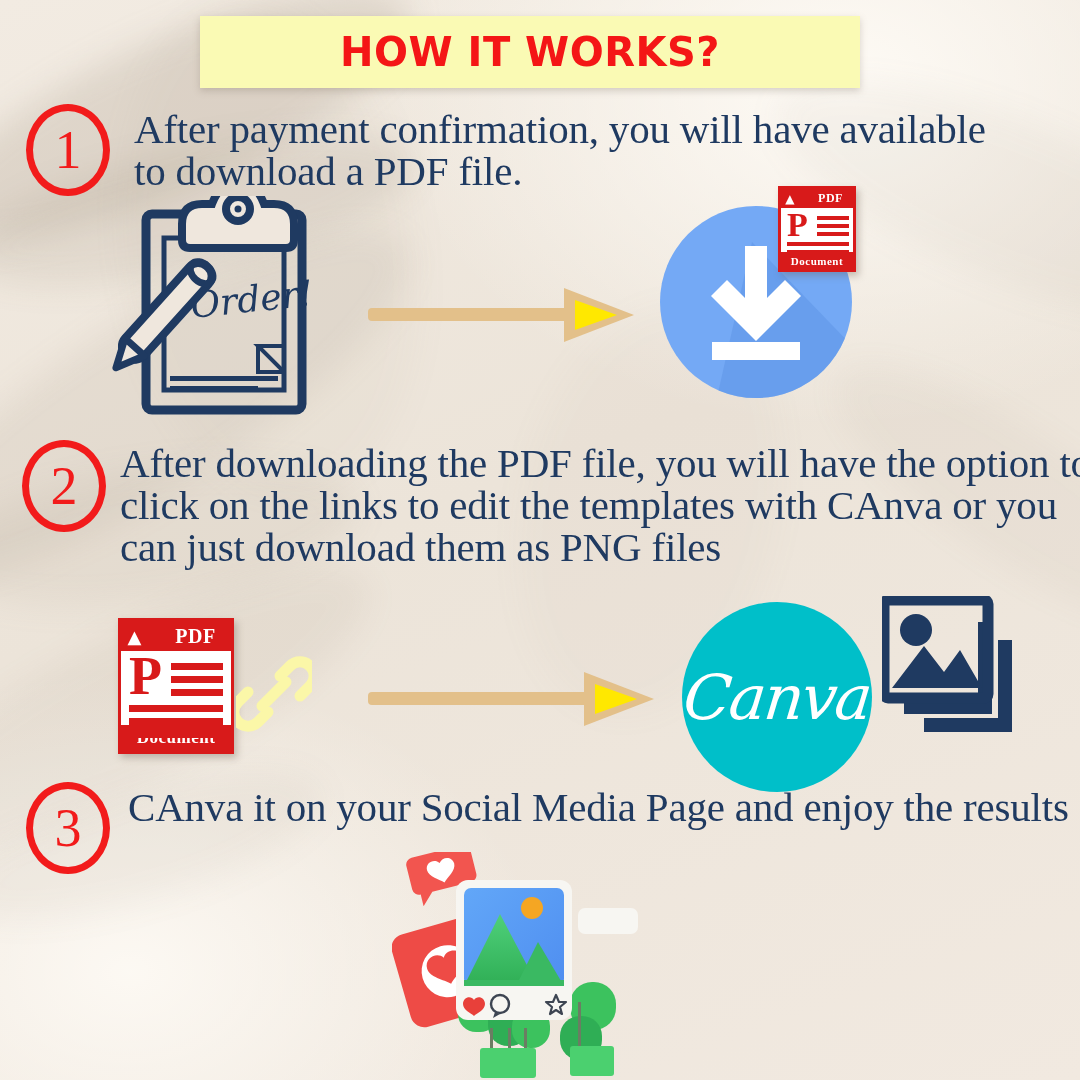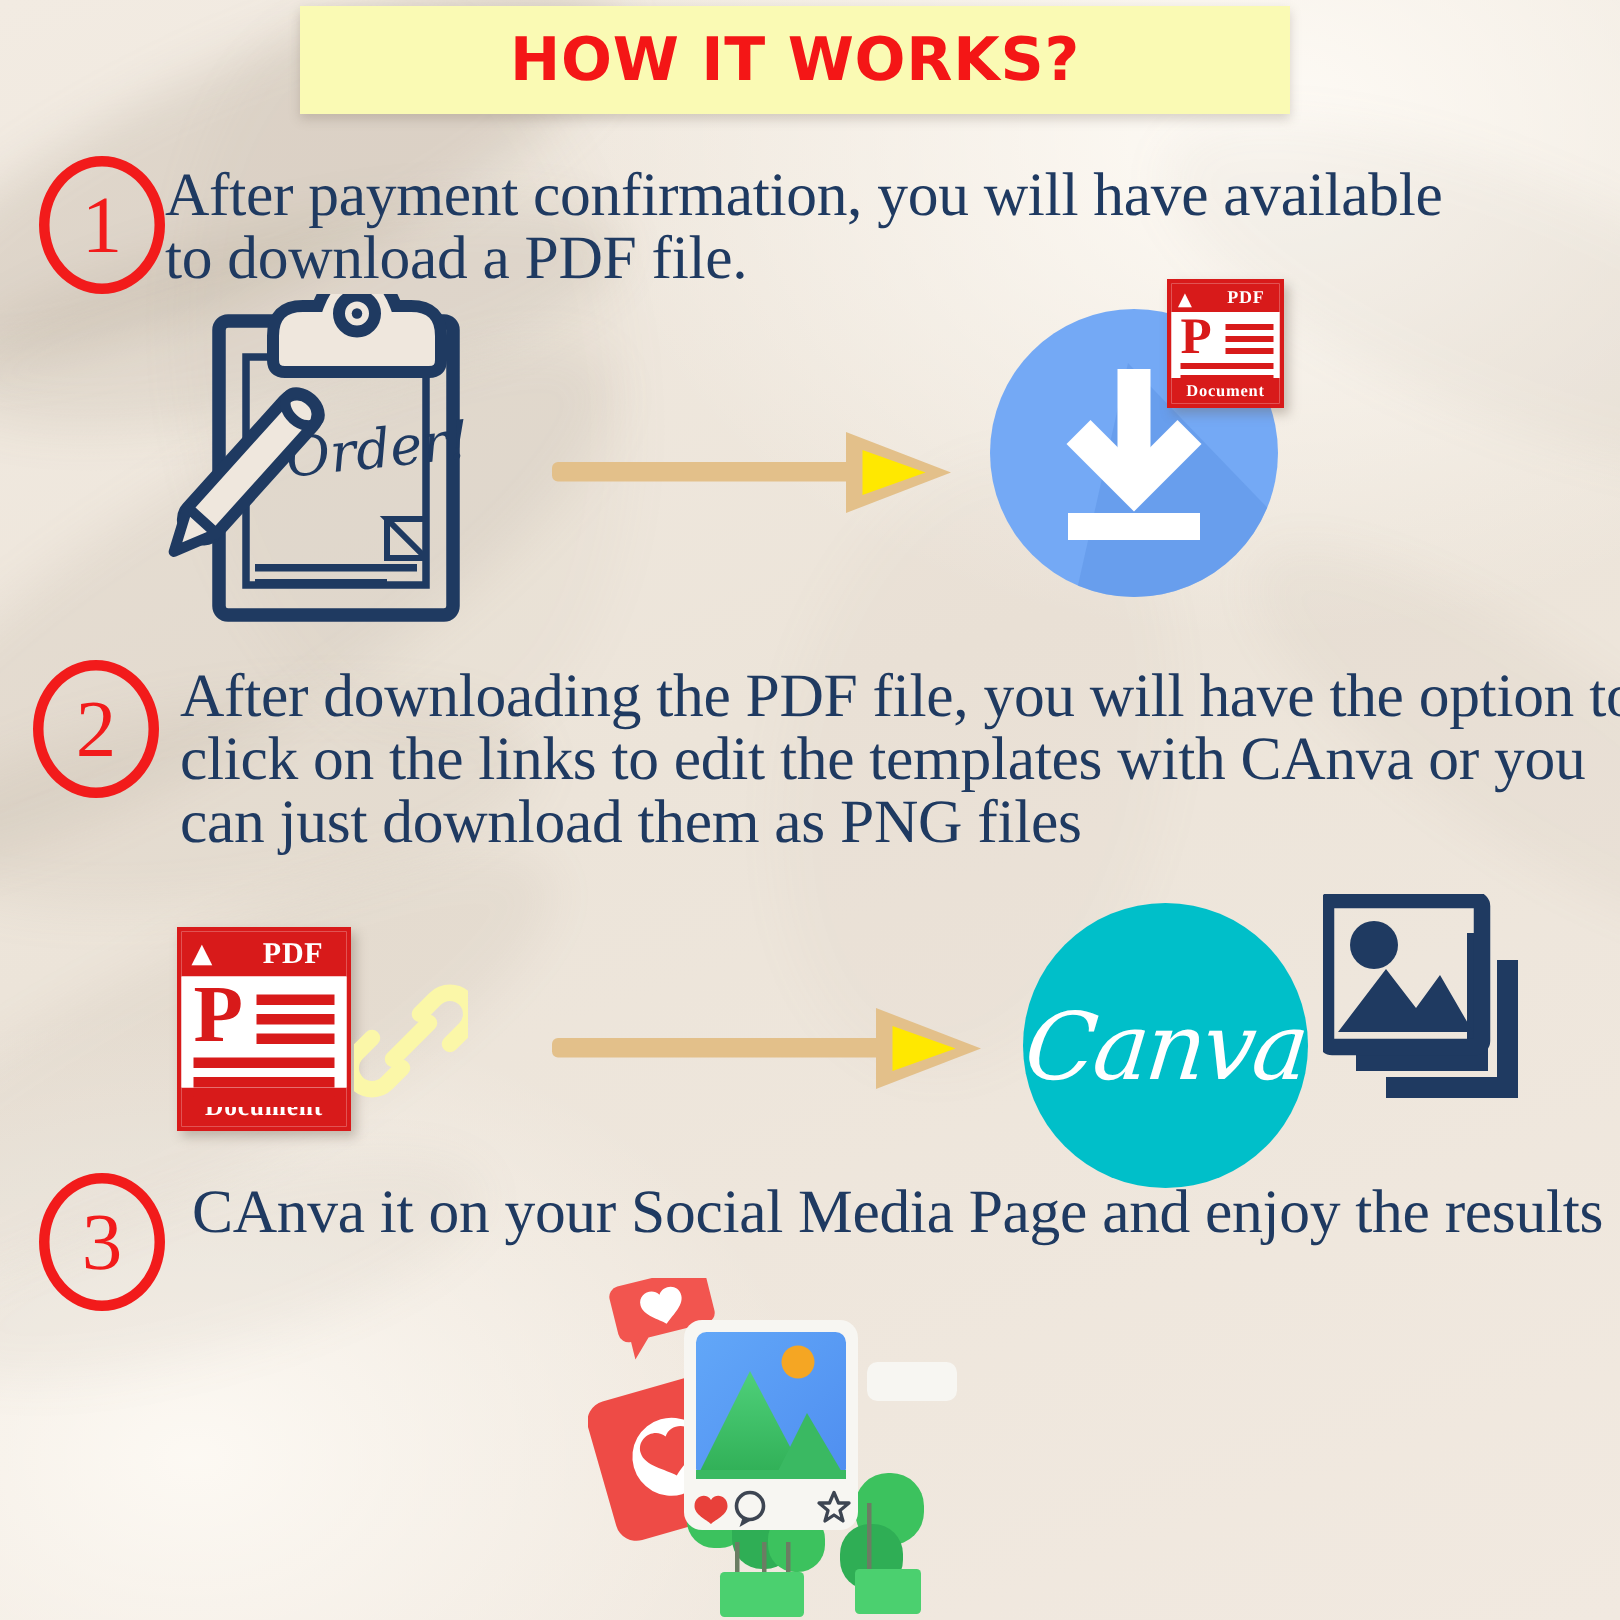--- a/index.html
+++ b/index.html
@@ -35,21 +35,21 @@
   .f7 { width:500px; height:160px; top:120px; right:-180px; transform:rotate(22deg); opacity:.35; }
   .f8 { width:430px; height:130px; top:430px; right:-150px; transform:rotate(34deg); opacity:.3; }
   .f9 { width:300px; height:500px; top:0;     left:120px;  transform:rotate(-8deg);  opacity:.22; }
   .f10{ width:260px; height:420px; top:300px; left:520px;  transform:rotate(12deg);  opacity:.18; }
 
   
   .page { position:relative; z-index:2; width:1080px; height:1080px; }
 
   
   .banner {
-    position:absolute; left:200px; top:4px; width:660px; height:72px;
+    position:absolute; left:200px; top:16px; width:660px; height:72px;
     background:#fafab4;
     box-shadow:0 3px 7px rgba(120,105,88,.28);
     display:flex; align-items:center; justify-content:center;
   }
   .banner-text {
     font-family:"DejaVu Sans", sans-serif;
     font-weight:bold;
     font-size:40px;
     letter-spacing:.5px;
     color:#f41616;
@@ -69,21 +69,21 @@
     line-height:1;
   }
   .step-text {
     color:#1f3a61;
     font-size:41px;
     line-height:1.03;
     letter-spacing:-.2px;
   }
 
   #step1 { left:26px; top:104px; }
-  #step1 .step-text { width:860px; padding-top:4px; }
+  #step1 .step-text { margin-left:24px; width:860px; padding-top:4px; }
   #step2 { left:22px; top:440px; }
   #step2 .step-text { margin-left:14px; width:1000px; padding-top:2px; }
   #step3 { left:26px; top:782px; }
   #step3 .step-text { margin-left:18px; width:950px; padding-top:4px; }
 
   
   .arrow { position:absolute; }
   #arrow1 { left:368px; top:284px; }
   #arrow2 { left:368px; top:668px; }
 

